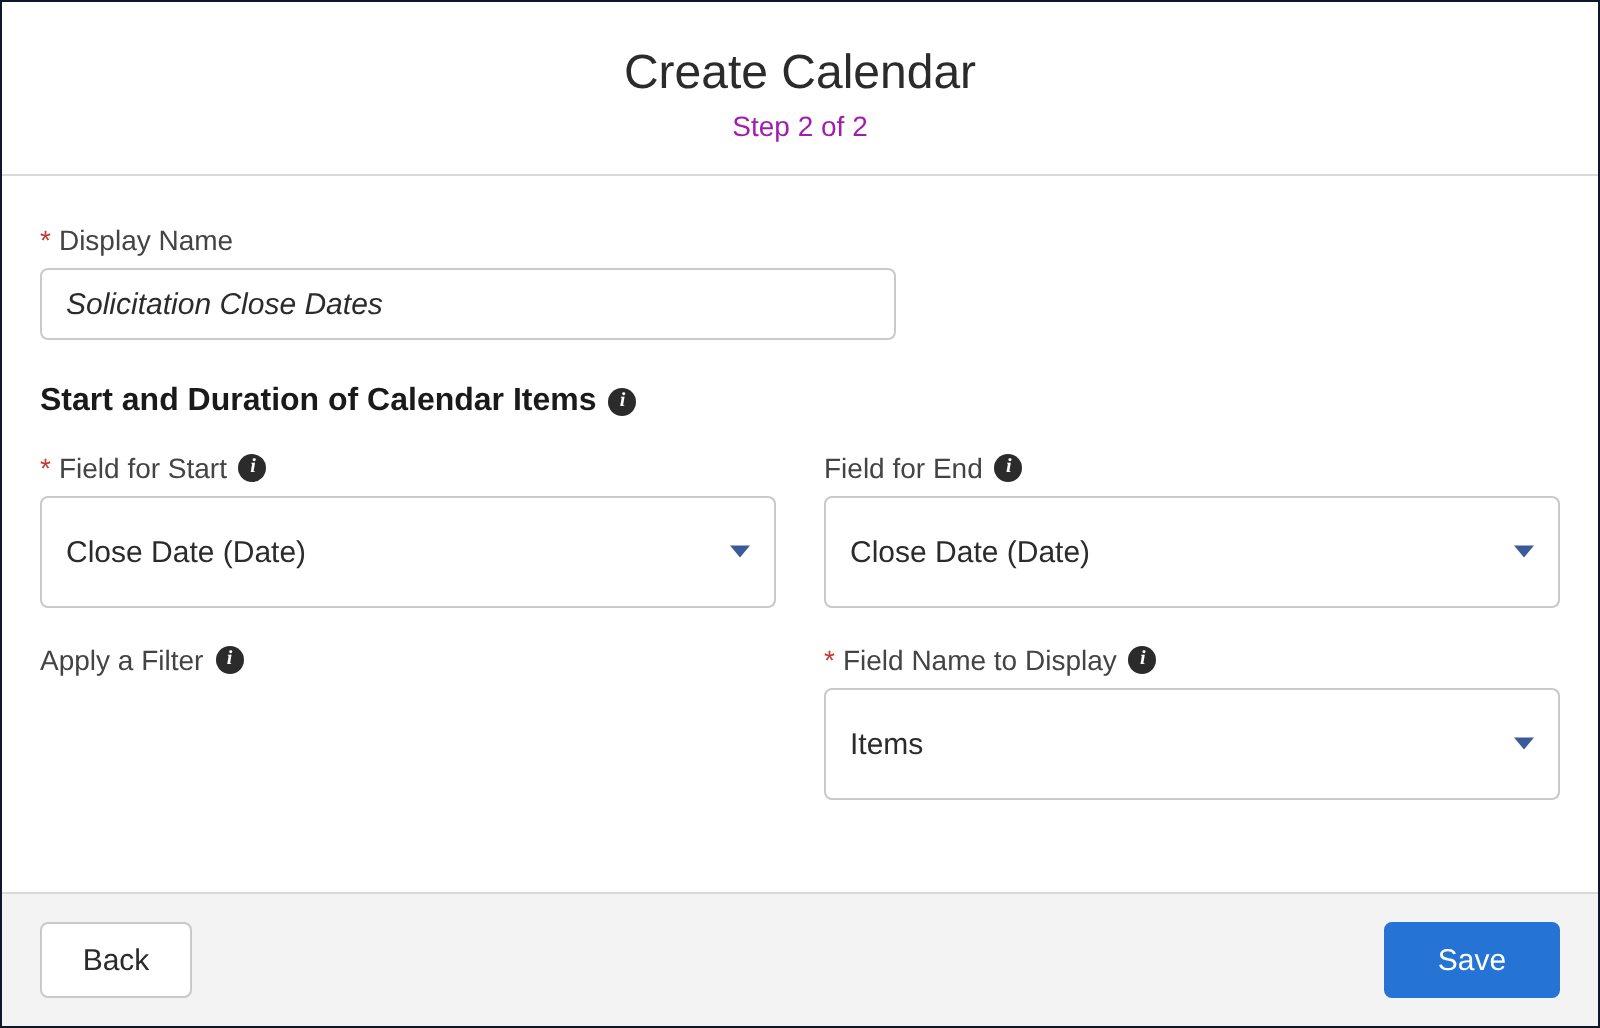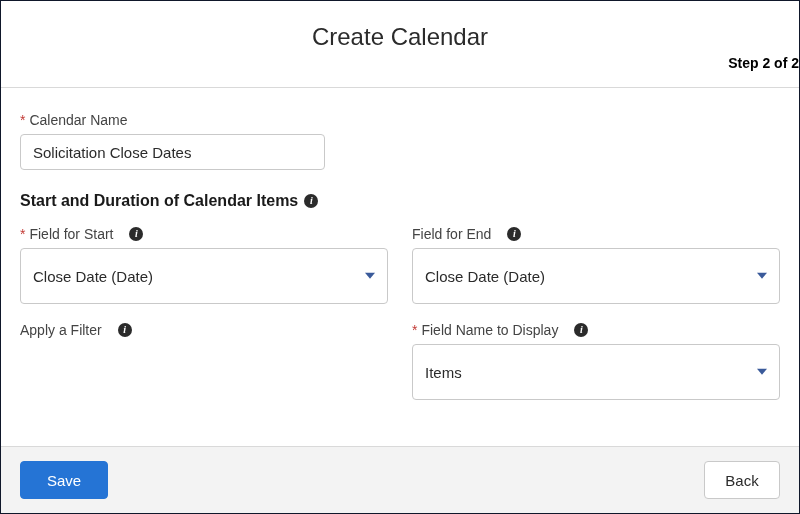--- a/index.html
+++ b/index.html
@@ -24,23 +24,22 @@
       border-bottom: 1px solid #d9d9d9;
     }
     .modal-title {
       font-size: 24px;
       font-weight: 400;
       color: #2b2b2b;
       margin-bottom: 4px;
     }
     .modal-subtitle {
       font-size: 14px;
-      color: #000000;
-      font-weight: 700;
-      text-align: right;
+      color: #a21caf;
+      font-weight: 400;
     }
     .modal-body {
       flex: 1;
       padding: 24px 19px 8px 19px;
     }
     .form-row {
       margin-bottom: 22px;
     }
     .label {
       font-size: 14px;
@@ -50,31 +49,32 @@
       align-items: center;
       gap: 2px;
     }
     .required {
       color: #c23934;
       margin-right: 2px;
     }
     .label-with-info {
       display: inline-flex;
       align-items: center;
-      gap: 16px;
+      gap: 6px;
     }
     .input-text {
-      width: 305px;
+      width: 428px;
       height: 36px;
       border: 1px solid #c9c9c9;
       border-radius: 4px;
       padding: 0 12px;
       font-size: 15px;
       color: #2b2b2b;
       outline: none;
+      font-style: italic;
     }
     .section-heading {
       font-size: 16px;
       font-weight: 700;
       color: #1a1a1a;
       margin-bottom: 16px;
       display: flex;
       align-items: center;
       gap: 6px;
     }
@@ -167,21 +167,21 @@
   <div class="modal-header">
     <h1 class="modal-title">Create Calendar</h1>
     <div class="modal-subtitle">Step 2 of 2</div>
   </div>
 
   <div class="modal-body">
 
     <div class="form-row">
       <div class="label">
         <span class="required">*</span>
-        <span>Calendar Name</span>
+        <span>Display Name</span>
       </div>
       <input class="input-text" type="text" value="Solicitation Close Dates" style="">
     </div>
 
     <div class="section-heading">
       <span>Start and Duration of Calendar Items</span>
       <span class="info-icon">i</span>
     </div>
 
     <div class="two-col">
@@ -240,17 +240,17 @@
             <span>Items</span>
             <span class="caret"></span>
           </div>
         </div>
       </div>
     </div>
 
   </div>
 
   <div class="modal-footer">
+    <button class="btn btn-back">Back</button>
     <button class="btn btn-save">Save</button>
-    <button class="btn btn-back">Back</button>
   </div>
 
 </div>
 
 </body></html>

